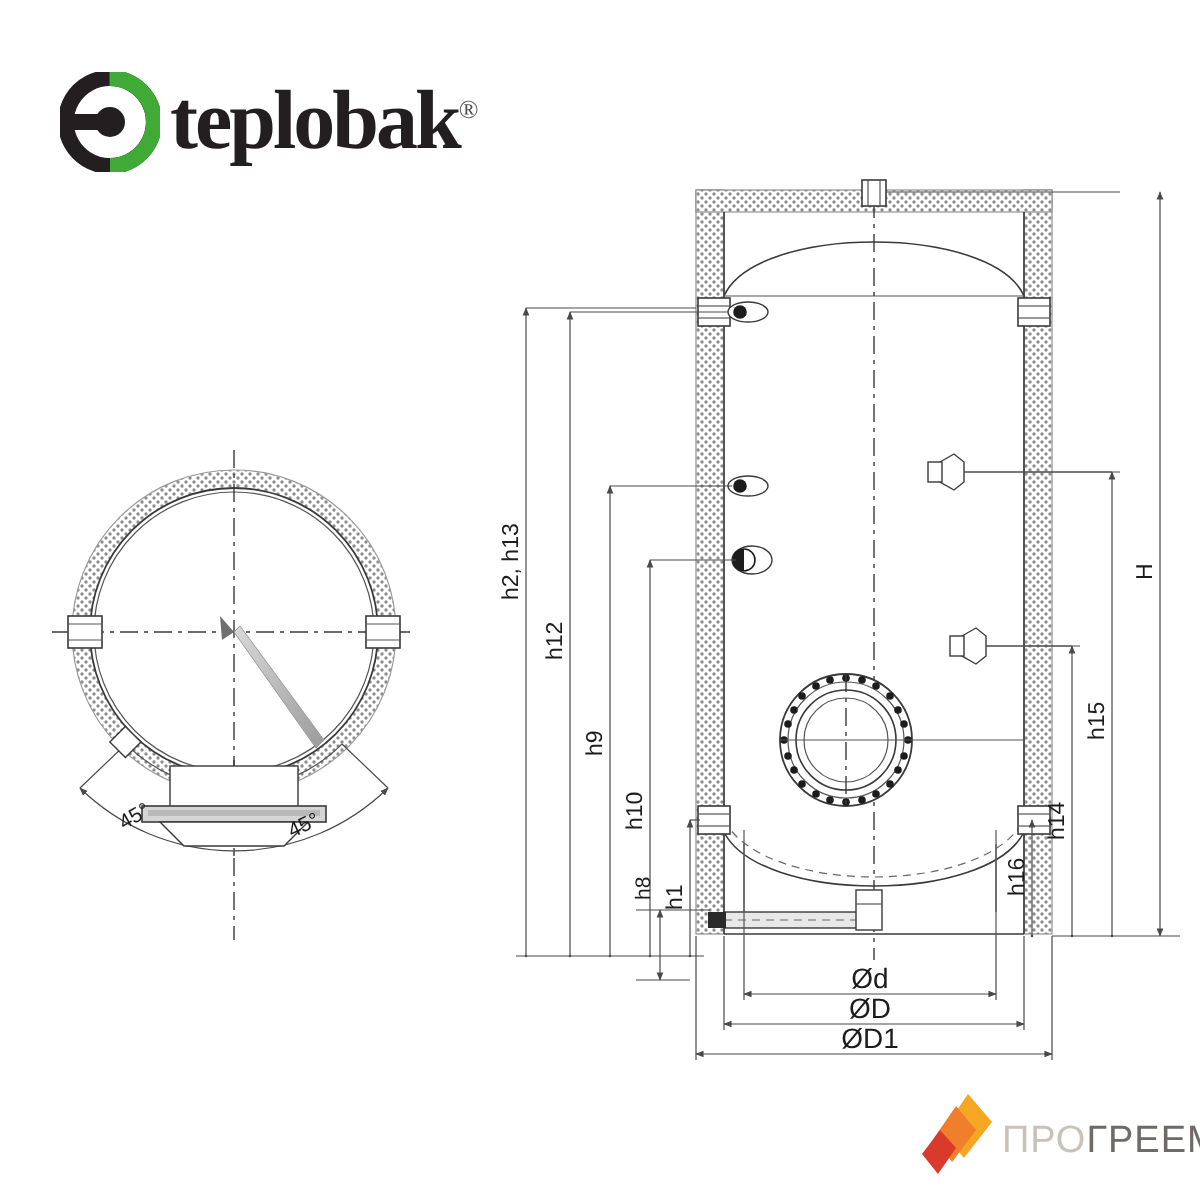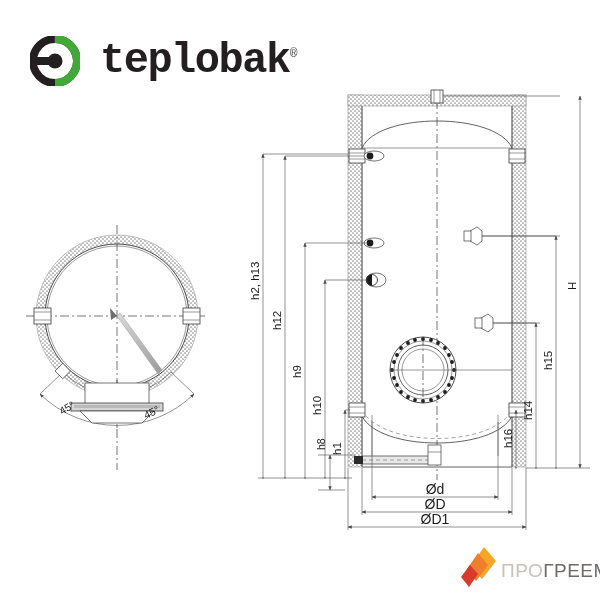--- a/index.html
+++ b/index.html
@@ -9,27 +9,27 @@
     font-family:"Liberation Sans", sans-serif;
     overflow:hidden;
     position:relative;
   }
   #root{position:relative;width:600px;height:600px;}
 
   
   .brand{position:absolute;left:30px;top:36px;display:flex;align-items:center;}
   .brand-mark{width:50px;height:50px;position:relative;flex:none;}
   .brand-word{
-    font-family:Liberation Mono, monospace;
+    font-family:Liberation Serif, serif;
     font-weight:700;
     font-size:42px;
     letter-spacing:-1.5px;
     color:#231f20;
     line-height:1;
-    margin-left:20px;
+    margin-left:5px;
     position:relative;
   }
   .brand-reg{
     font-size:13px;
     vertical-align:super;
     font-weight:400;
     color:#4d4d4d;
     letter-spacing:0;
   }
   .model{

